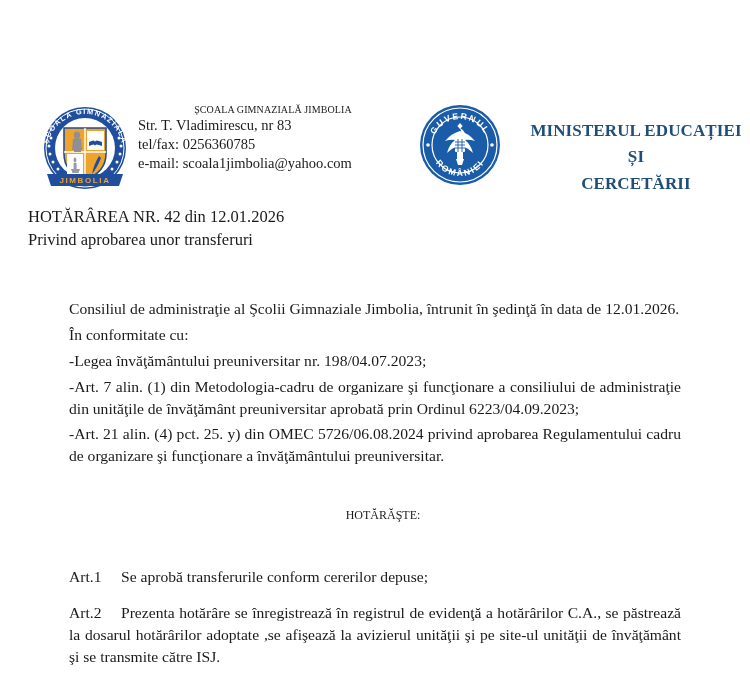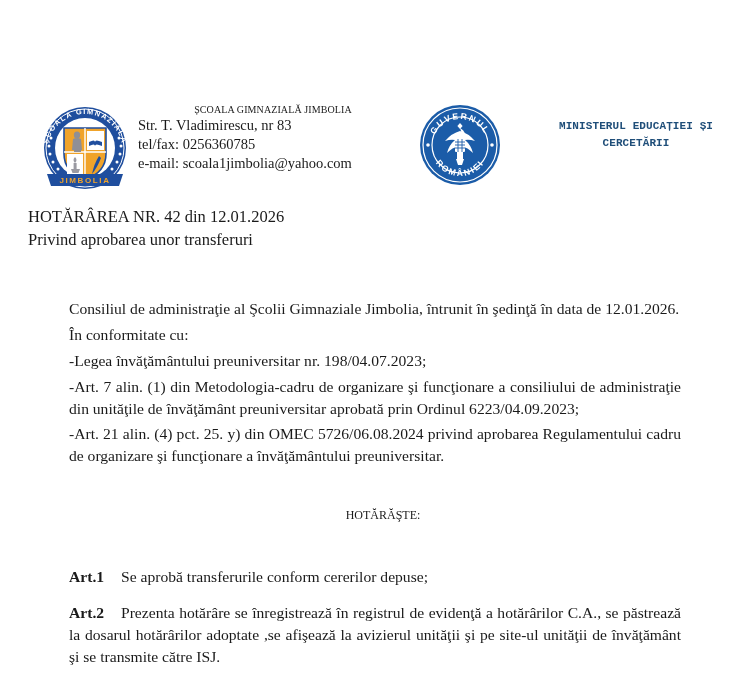--- a/index.html
+++ b/index.html
@@ -58,23 +58,23 @@
     width: 84px;
     height: 84px;
   }
 
   .ministry {
     position: absolute;
     left: 522px;
     top: 70px;
     width: 228px;
     text-align: center;
-    font-family: Liberation Mono, monospace;
+    font-family: Liberation Serif, serif;
     font-weight: bold;
-    font-size: 11px;
+    font-size: 17px;
     line-height: 1.55;
     color: #1f4e79;
     letter-spacing: 0.1px;
   }
 
   
   .doc-title {
     position: absolute;
     left: 0;
     top: 205px;
@@ -109,21 +109,20 @@
     width: 750px;
     padding-left: 16px;
     box-sizing: border-box;
     text-align: center;
     font-size: 12px;
   }
 
   .art-label {
     display: inline-block;
     min-width: 52px;
-    font-weight: bold;
   }
 
   
   .body-block p:last-child { text-align-last: left; }
 </style>
 </head>
 <body>
 
 <div class="header">
 

